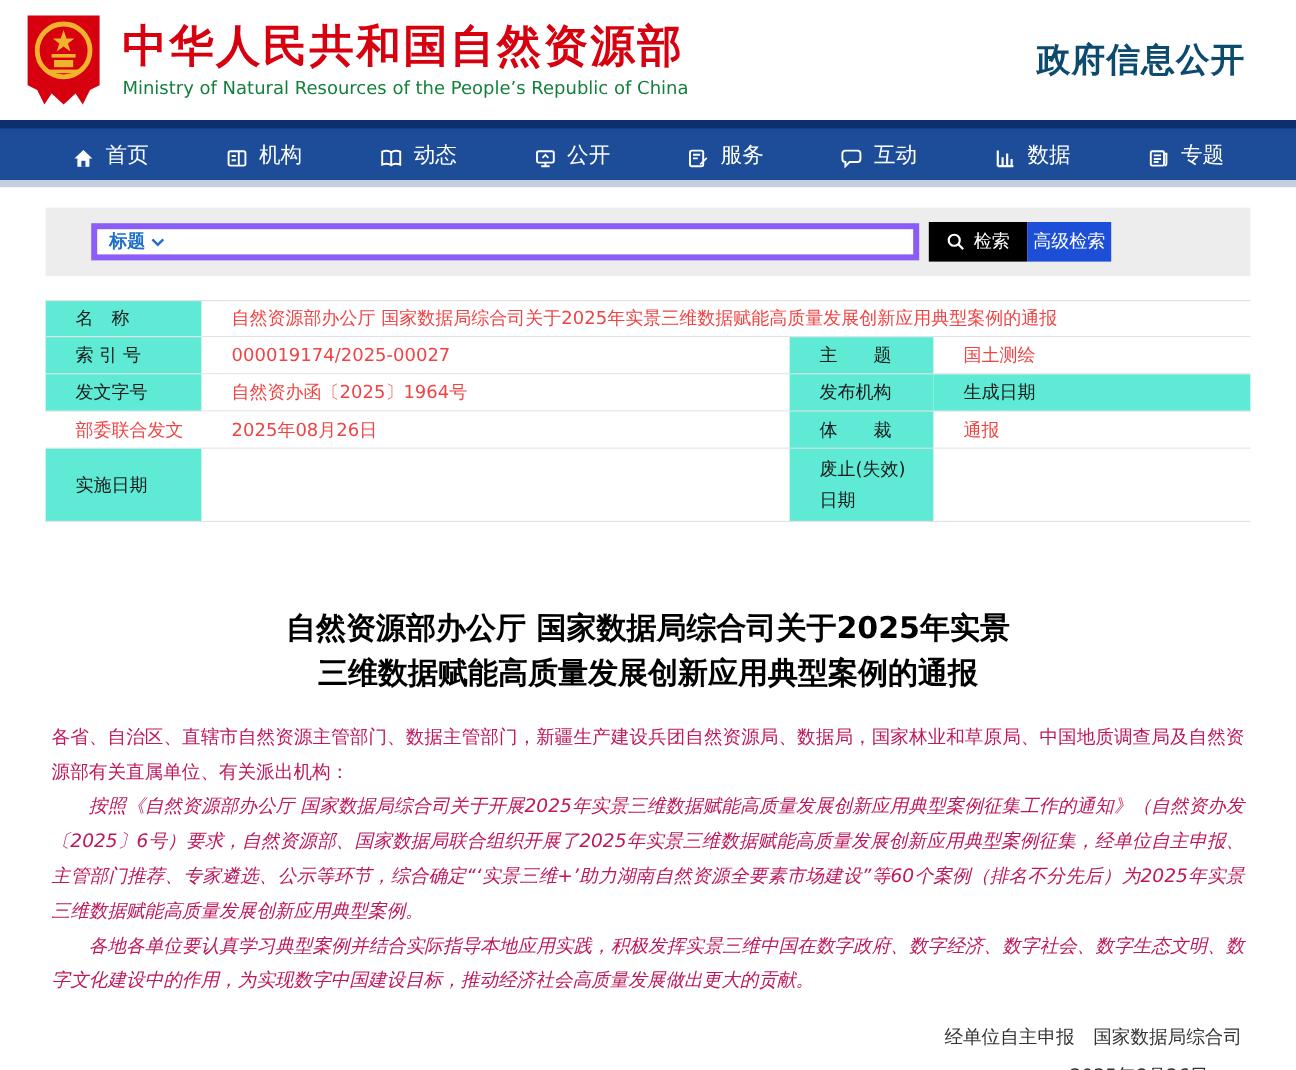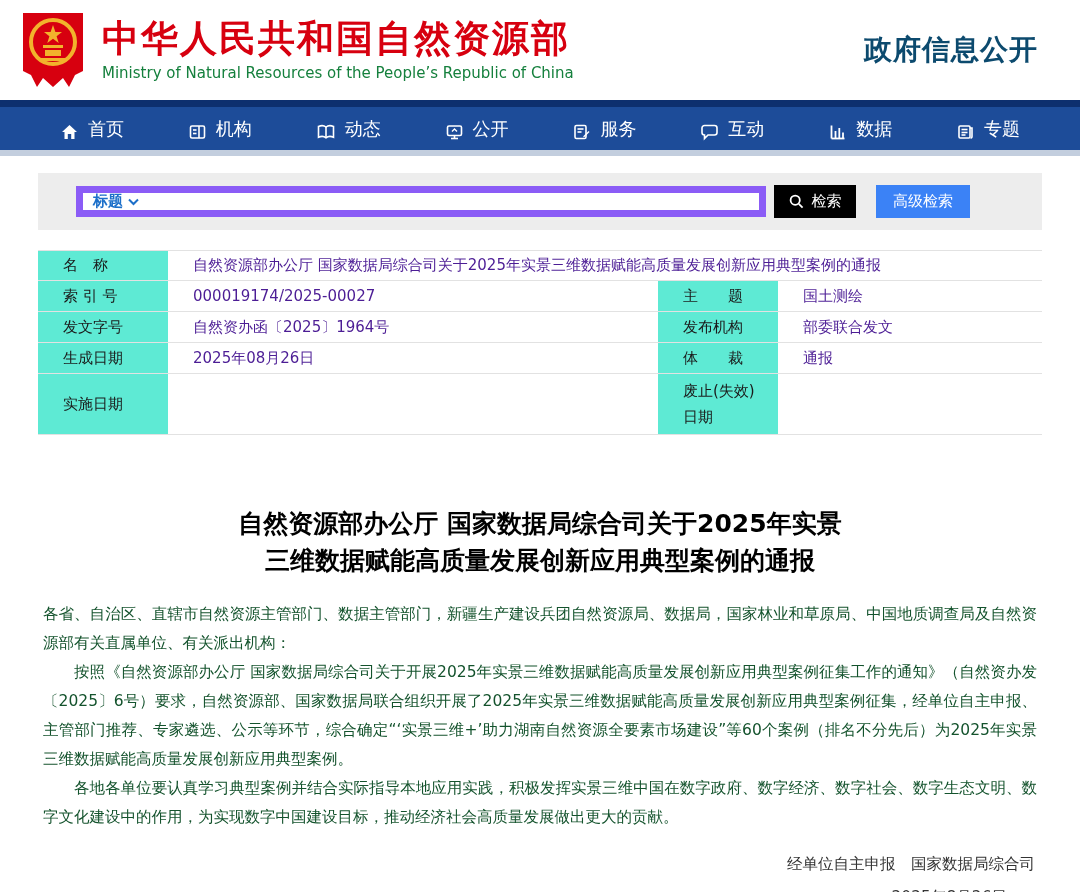--- a/index.html
+++ b/index.html
@@ -15,41 +15,41 @@
   .section-title { color:#0c4a6e; font-size:28px; font-weight:bold; letter-spacing:1px; }
 
   
   .nav { height:50px; background:#1d4c99; border-top:7px solid #0d2f6e; display:flex; align-items:center; justify-content:space-around; padding:0 28px; }
   .nav-item { display:flex; align-items:flex-end; gap:9px; color:#fff; font-size:18px; cursor:pointer; }
   .nav-item svg { display:block; }
   .nav-strip { height:6px; background:#c3cede; }
 
   
   .search-panel { width:1004px; margin:17px auto 0; background:#ededed; height:57px; display:flex; align-items:center; padding:0 12px 0 38px; }
-  .search-box { flex:0 0 auto; width:690px; height:31px; background:#fff; border:7px solid #8b5cf6; display:flex; align-items:center; padding:0 10px; }
+  .search-box { flex:0 0 auto; width:690px; height:31px; background:#fff; border:5px solid #8b5cf6; display:flex; align-items:center; padding:0 10px; }
   .field-selector { color:#1c6fc9; font-size:15px; font-weight:bold; display:flex; align-items:center; gap:5px; cursor:pointer; white-space:nowrap; }
   .search-input { border:none; outline:none; flex:1; height:100%; font-size:14px; background:transparent; margin-left:8px; }
   .btn-search { margin-left:8px; width:82px; height:33px; background:#000000; color:#fff; border:none; font-size:15px; display:flex; align-items:center; justify-content:center; gap:8px; cursor:pointer; }
-  .btn-advanced { margin-left:20px; width:94px; height:33px; background:#3b82f6; color:#fff; border:none; font-size:15px; cursor:pointer; }
+  .btn-advanced { margin-left:0; width:70px; height:33px; background:#1d4ed8; color:#fff; border:none; font-size:15px; cursor:pointer; }
 
   
   .meta-table { width:1004px; margin:20px auto 0; display:grid; grid-template-columns:130px 490px 120px 1fr; font-size:15px; }
-  .meta-cell { border-bottom:1px solid #e2e2e2; display:flex; align-items:center; min-height:31px; padding:4px 10px 4px 25px; color:#4c1d95; background:#fff; }
+  .meta-cell { border-bottom:1px solid #e2e2e2; display:flex; align-items:center; min-height:31px; padding:4px 10px 4px 25px; color:#ef4444; background:#fff; }
   .meta-cell.first { border-top:1px solid #e2e2e2; }
   .meta-label { background:#5eead4; font-weight:normal; color:#1a1a1a; }
   .span3 { grid-column: span 3; }
   .tall { min-height:46px; }
   .meta-label.tall { align-items:center; line-height:26px; }
 
   
   .doc { width:994px; margin:0 auto; }
   .doc-title { margin-top:70px; text-align:center; font-size:25px; font-weight:bold; color:#000; line-height:37px; }
-  .doc-body { margin-top:21px; color:#14532d; font-size:15.5px; line-height:29px; text-align:justify; }
+  .doc-body { margin-top:21px; color:#be185d; font-size:15.5px; line-height:29px; text-align:justify; }
   .doc-body p { margin:0; }
-  .doc-body p.indent { text-indent:2em; }
+  .doc-body p.indent { text-indent:2em;font-style:italic; }
   .signature { margin-top:22px; text-align:right; color:#333; font-size:15.5px; }
   .signature .sig-org { padding-right:2px; }
   .signature .sig-date { margin-top:12px; padding-right:30px; }
 </style>
 </head>
 <body>
 
 <div class="site-header">
   <svg class="emblem" viewBox="0 0 66 78">
     <path d="M3 2 h60 v58 l-8 4 -6 12 -6-9 -10 9 -10-9 -6 9 -6-12 -8-4 Z" fill="#d7000f"></path>
@@ -178,23 +178,23 @@
   <div class="meta-cell span3 first">自然资源部办公厅 国家数据局综合司关于2025年实景三维数据赋能高质量发展创新应用典型案例的通报</div>
 
   <div class="meta-cell meta-label">索 引 号</div>
   <div class="meta-cell">000019174/2025-00027</div>
   <div class="meta-cell meta-label">主　　题</div>
   <div class="meta-cell">国土测绘</div>
 
   <div class="meta-cell meta-label">发文字号</div>
   <div class="meta-cell">自然资办函〔2025〕1964号</div>
   <div class="meta-cell meta-label">发布机构</div>
+  <div class="meta-cell meta-label">生成日期</div>
+
   <div class="meta-cell">部委联合发文</div>
-
-  <div class="meta-cell meta-label">生成日期</div>
   <div class="meta-cell">2025年08月26日</div>
   <div class="meta-cell meta-label">体　　裁</div>
   <div class="meta-cell">通报</div>
 
   <div class="meta-cell meta-label tall">实施日期</div>
   <div class="meta-cell tall"></div>
   <div class="meta-cell meta-label tall">废止(失效)日期</div>
   <div class="meta-cell tall"></div>
 </div>
 

